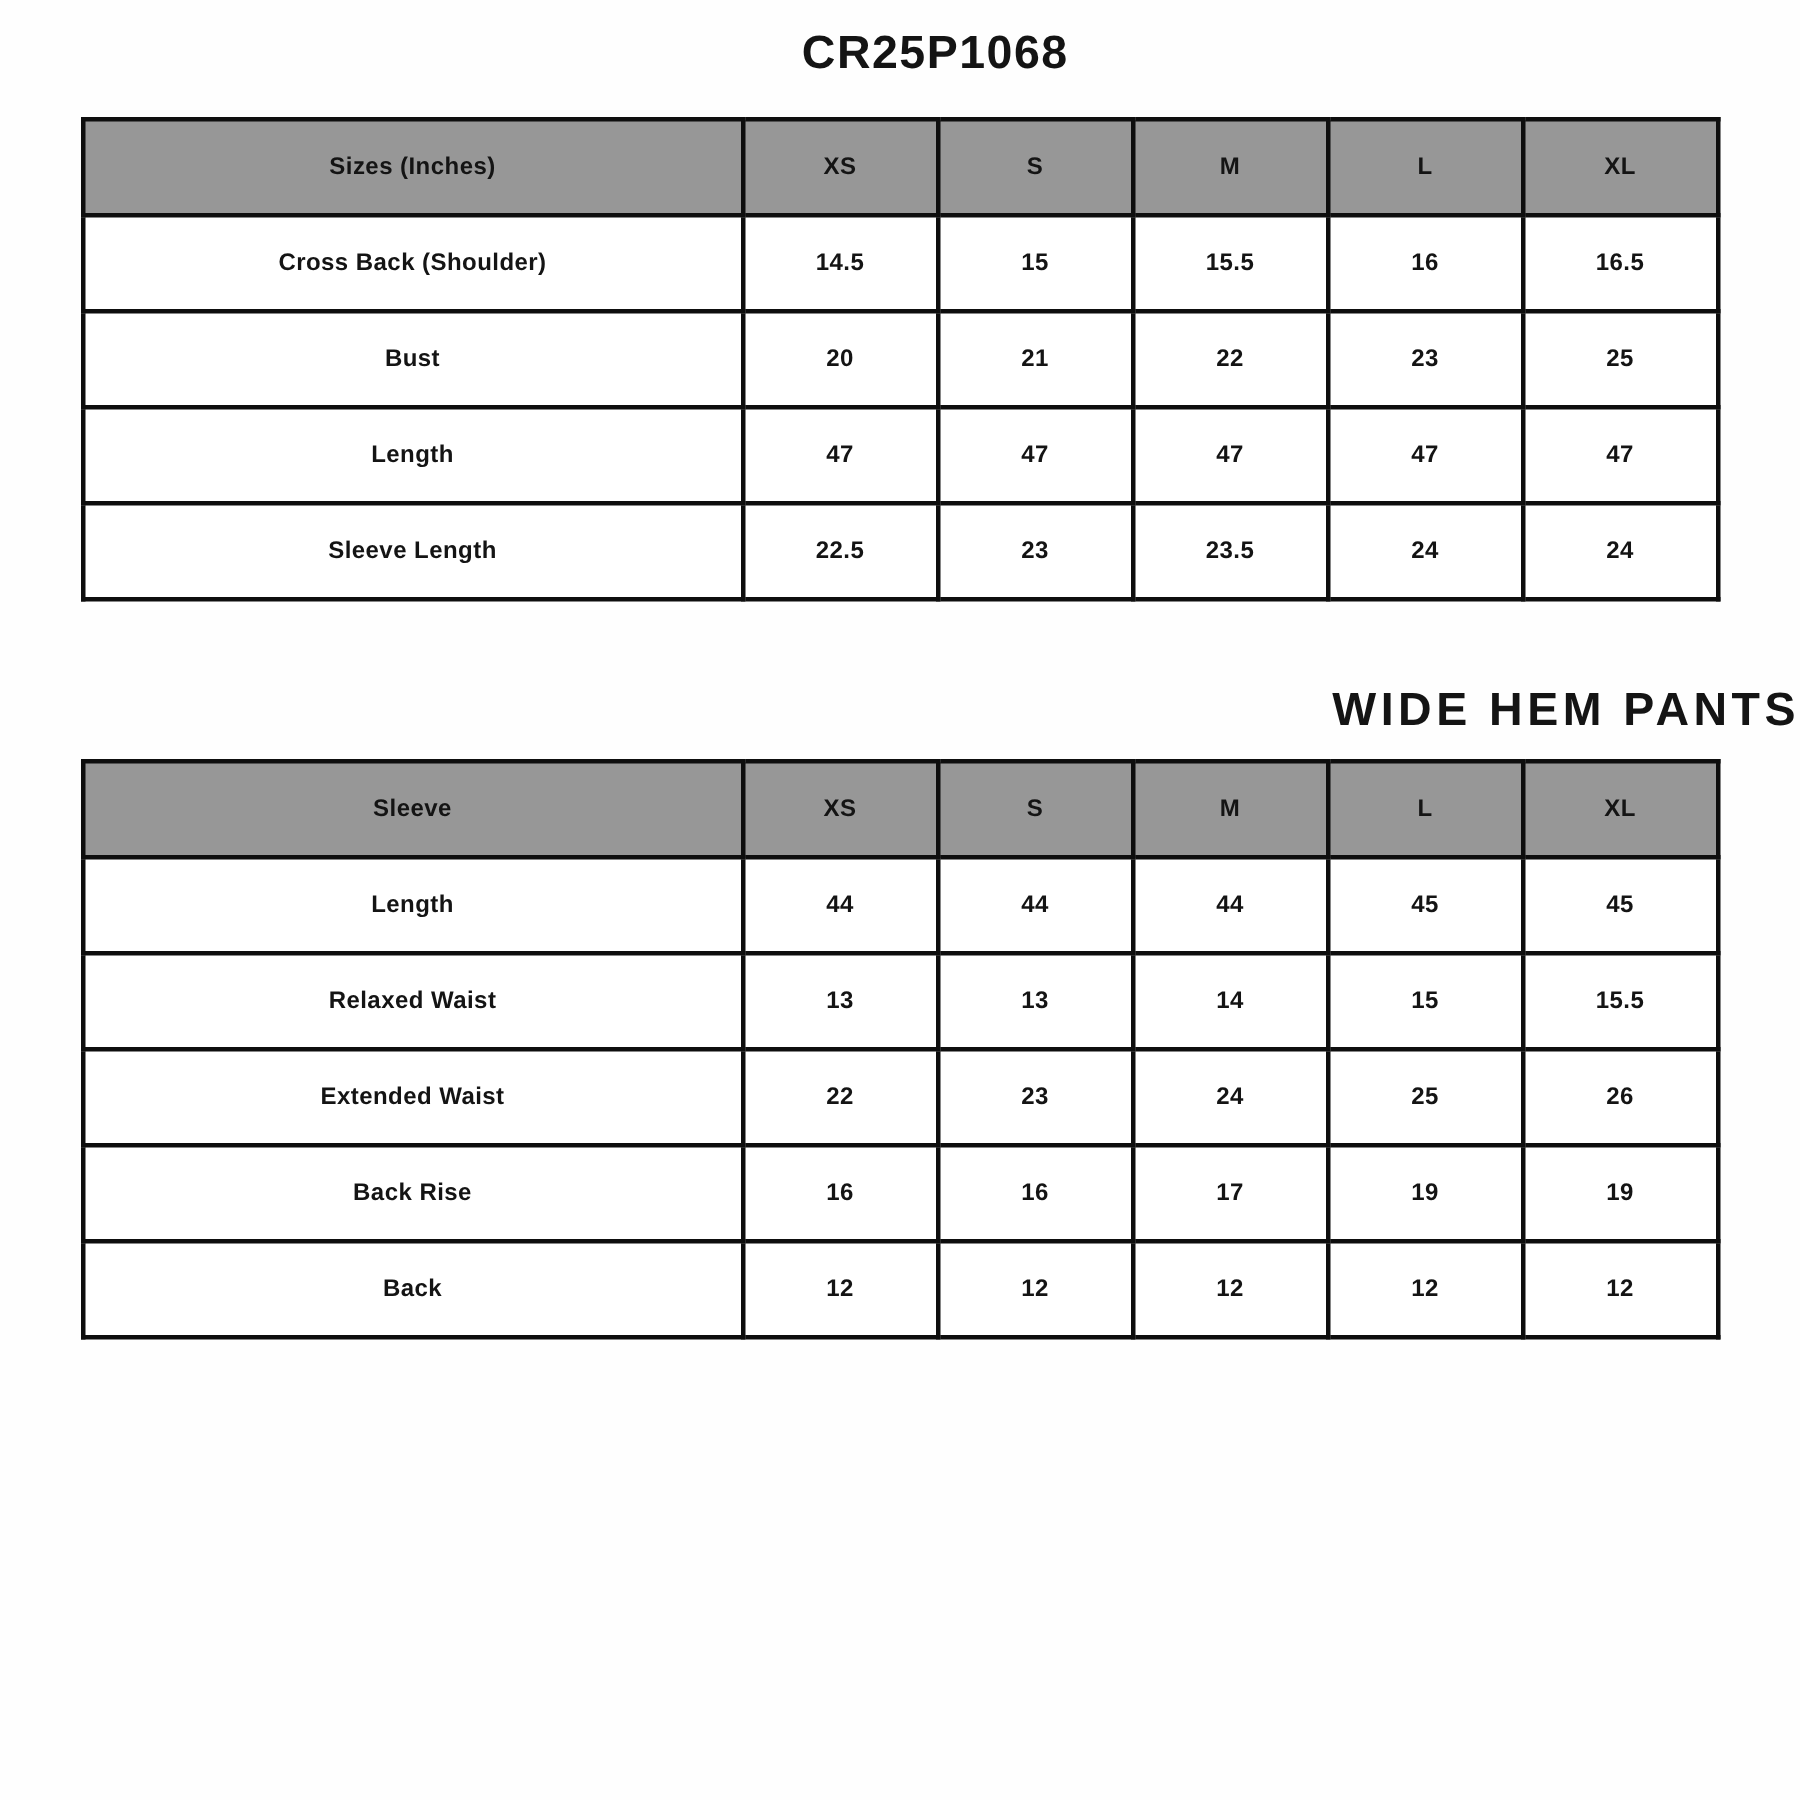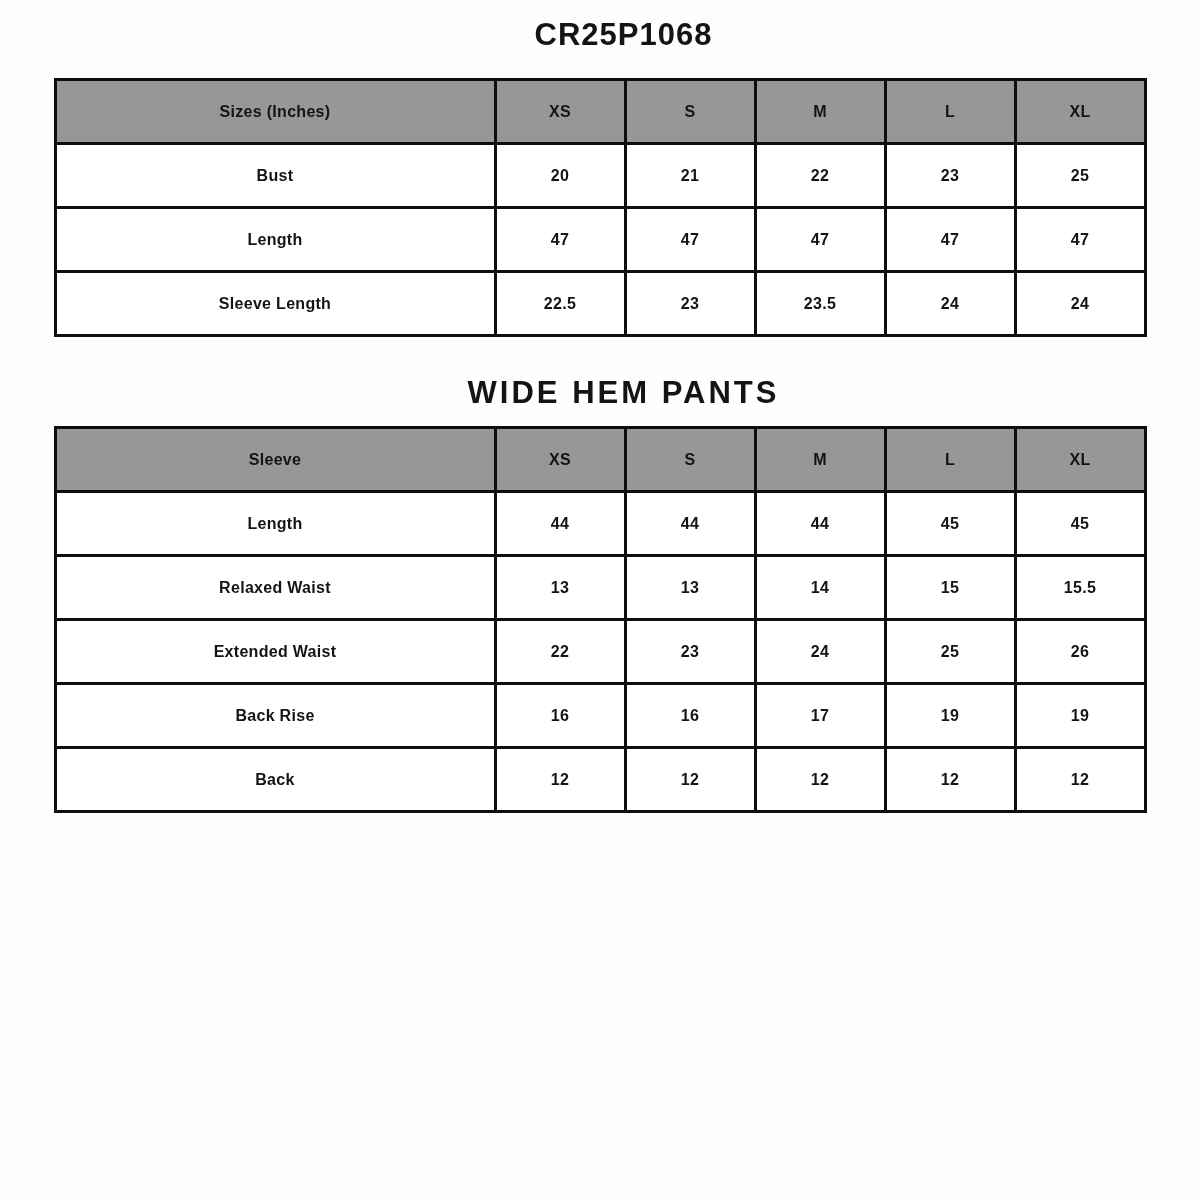--- a/index.html
+++ b/index.html
@@ -11,26 +11,26 @@
   }
   .page { width: 1200px; height: 1200px; }
   .chart-title {
     text-align: center;
     font-weight: 800;
     font-size: 31px;
     color: #141414;
     padding-left: 47px;
   }
   .title-top { padding-top: 17px; letter-spacing: 1px; }
-  .title-bottom { padding-top: 38px; letter-spacing: 3px; }
+  .title-bottom { padding-top: 38px; letter-spacing: 3px; text-align: right; }
   table.size-table {
     border-collapse: collapse;
     table-layout: fixed;
     width: 1090px;
-    margin: 0 auto;
+    margin: 16px auto;
     background: #ffffff;
   }
   .mt-top { margin-top: 25px !important; }
   .mt-bottom { margin-top: 15px !important; }
   col.c-label { width: 440px; }
   col.c-size  { width: 130px; }
   .size-table th, .size-table td {
     border: 3px solid #0e0e0e;
     height: 64px;
     text-align: center;
@@ -63,20 +63,28 @@
         <tr>
           <th>Sizes (Inches)</th>
           <th>XS</th>
           <th>S</th>
           <th>M</th>
           <th>L</th>
           <th>XL</th>
         </tr>
       </thead>
       <tbody>
+        <tr>
+          <td>Cross Back (Shoulder)</td>
+          <td>14.5</td>
+          <td>15</td>
+          <td>15.5</td>
+          <td>16</td>
+          <td>16.5</td>
+        </tr>
         <tr>
           <td>Bust</td>
           <td>20</td>
           <td>21</td>
           <td>22</td>
           <td>23</td>
           <td>25</td>
         </tr>
         <tr>
           <td>Length</td>

